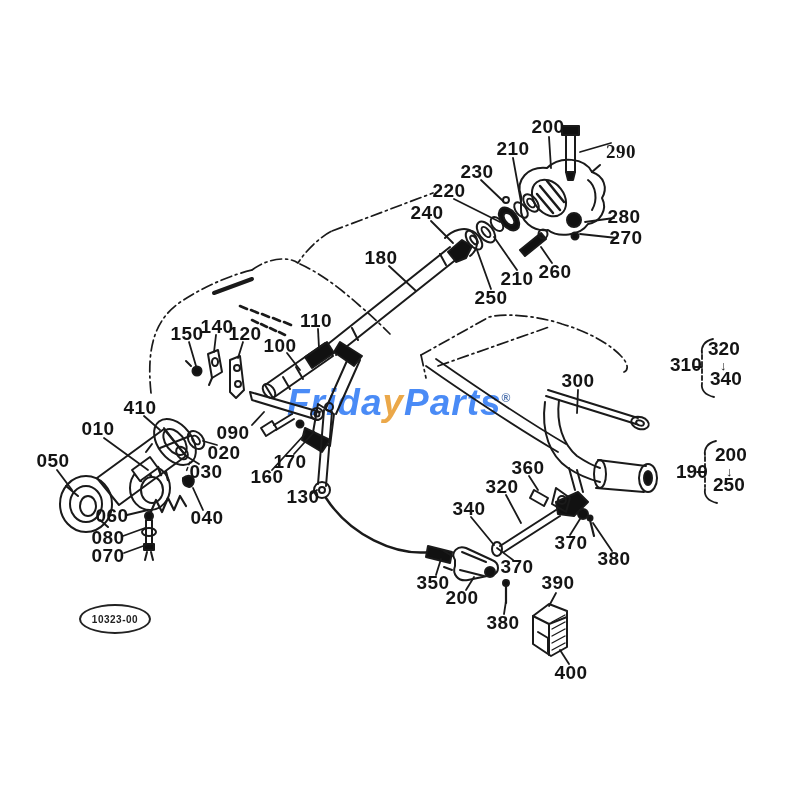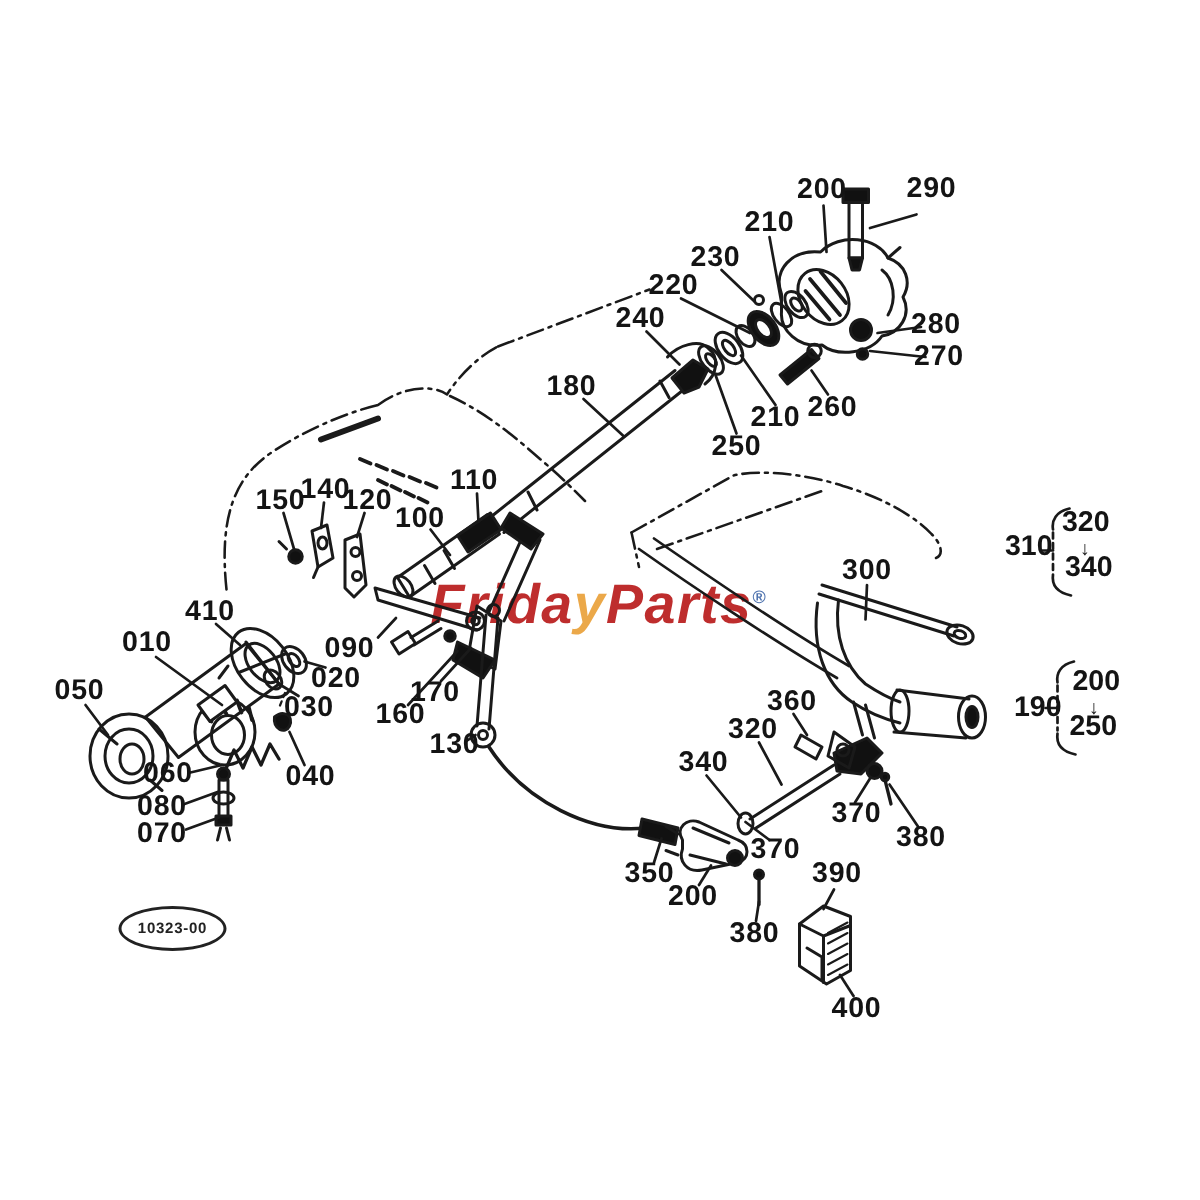--- a/index.html
+++ b/index.html
@@ -6,21 +6,21 @@
   #canvas{
     position:relative;width:800px;height:800px;background:#ffffff;overflow:hidden;
     font-family:"Liberation Sans","DejaVu Sans",sans-serif;
   }
   #lineart{position:absolute;left:0;top:0;z-index:2;}
   #watermark{
     position:absolute;left:287px;top:382px;z-index:1;
     font-size:37px;font-style:italic;font-weight:800;letter-spacing:1px;
     white-space:nowrap;opacity:.92;user-select:none;
   }
-  #watermark .wm-blue{color:#b91c1c;}
+  #watermark .wm-blue{color:#3b82f6;}
   #watermark .wm-yellow{color:#eaa13a;}
   #watermark .wm-reg{font-size:12px;vertical-align:super;font-style:normal;color:#4168a8;}
   .callout{
     position:absolute;z-index:3;transform:translate(-50%,-50%);
     font-size:19px;font-weight:700;color:#141414;letter-spacing:.5px;white-space:nowrap;
   }
   .group-span{
     position:absolute;z-index:3;font-size:19px;font-weight:700;color:#141414;white-space:nowrap;
   }
   .group-sym{font-size:13px;font-weight:700;}
@@ -289,21 +289,21 @@
       <div class="callout" style="left: 548px; top: 127px;">200</div>
       <div class="callout" style="left: 513px; top: 149px;">210</div>
       <div class="callout" style="left: 449px; top: 191px;">220</div>
       <div class="callout" style="left: 477px; top: 172px;">230</div>
       <div class="callout" style="left: 427px; top: 213px;">240</div>
       <div class="callout" style="left: 517px; top: 279px;">210</div>
       <div class="callout" style="left: 491px; top: 298px;">250</div>
       <div class="callout" style="left: 555px; top: 272px;">260</div>
       <div class="callout" style="left: 626px; top: 238px;">270</div>
       <div class="callout" style="left: 624px; top: 217px;">280</div>
-      <div class="callout" style="left: 621px; top: 126px;">290</div>
+      <div class="callout" style="left: 621px; top: 152px; font-family: Liberation Serif, serif;">290</div>
       <div class="callout" style="left: 578px; top: 381px;">300</div>
       <div class="callout" style="left: 502px; top: 487px;">320</div>
       <div class="callout" style="left: 462px; top: 598px;">200</div>
       <div class="callout" style="left: 469px; top: 509px;">340</div>
       <div class="callout" style="left: 433px; top: 583px;">350</div>
       <div class="callout" style="left: 528px; top: 468px;">360</div>
       <div class="callout" style="left: 571px; top: 543px;">370</div>
       <div class="callout" style="left: 517px; top: 567px;">370</div>
       <div class="callout" style="left: 614px; top: 559px;">380</div>
       <div class="callout" style="left: 503px; top: 623px;">380</div>

